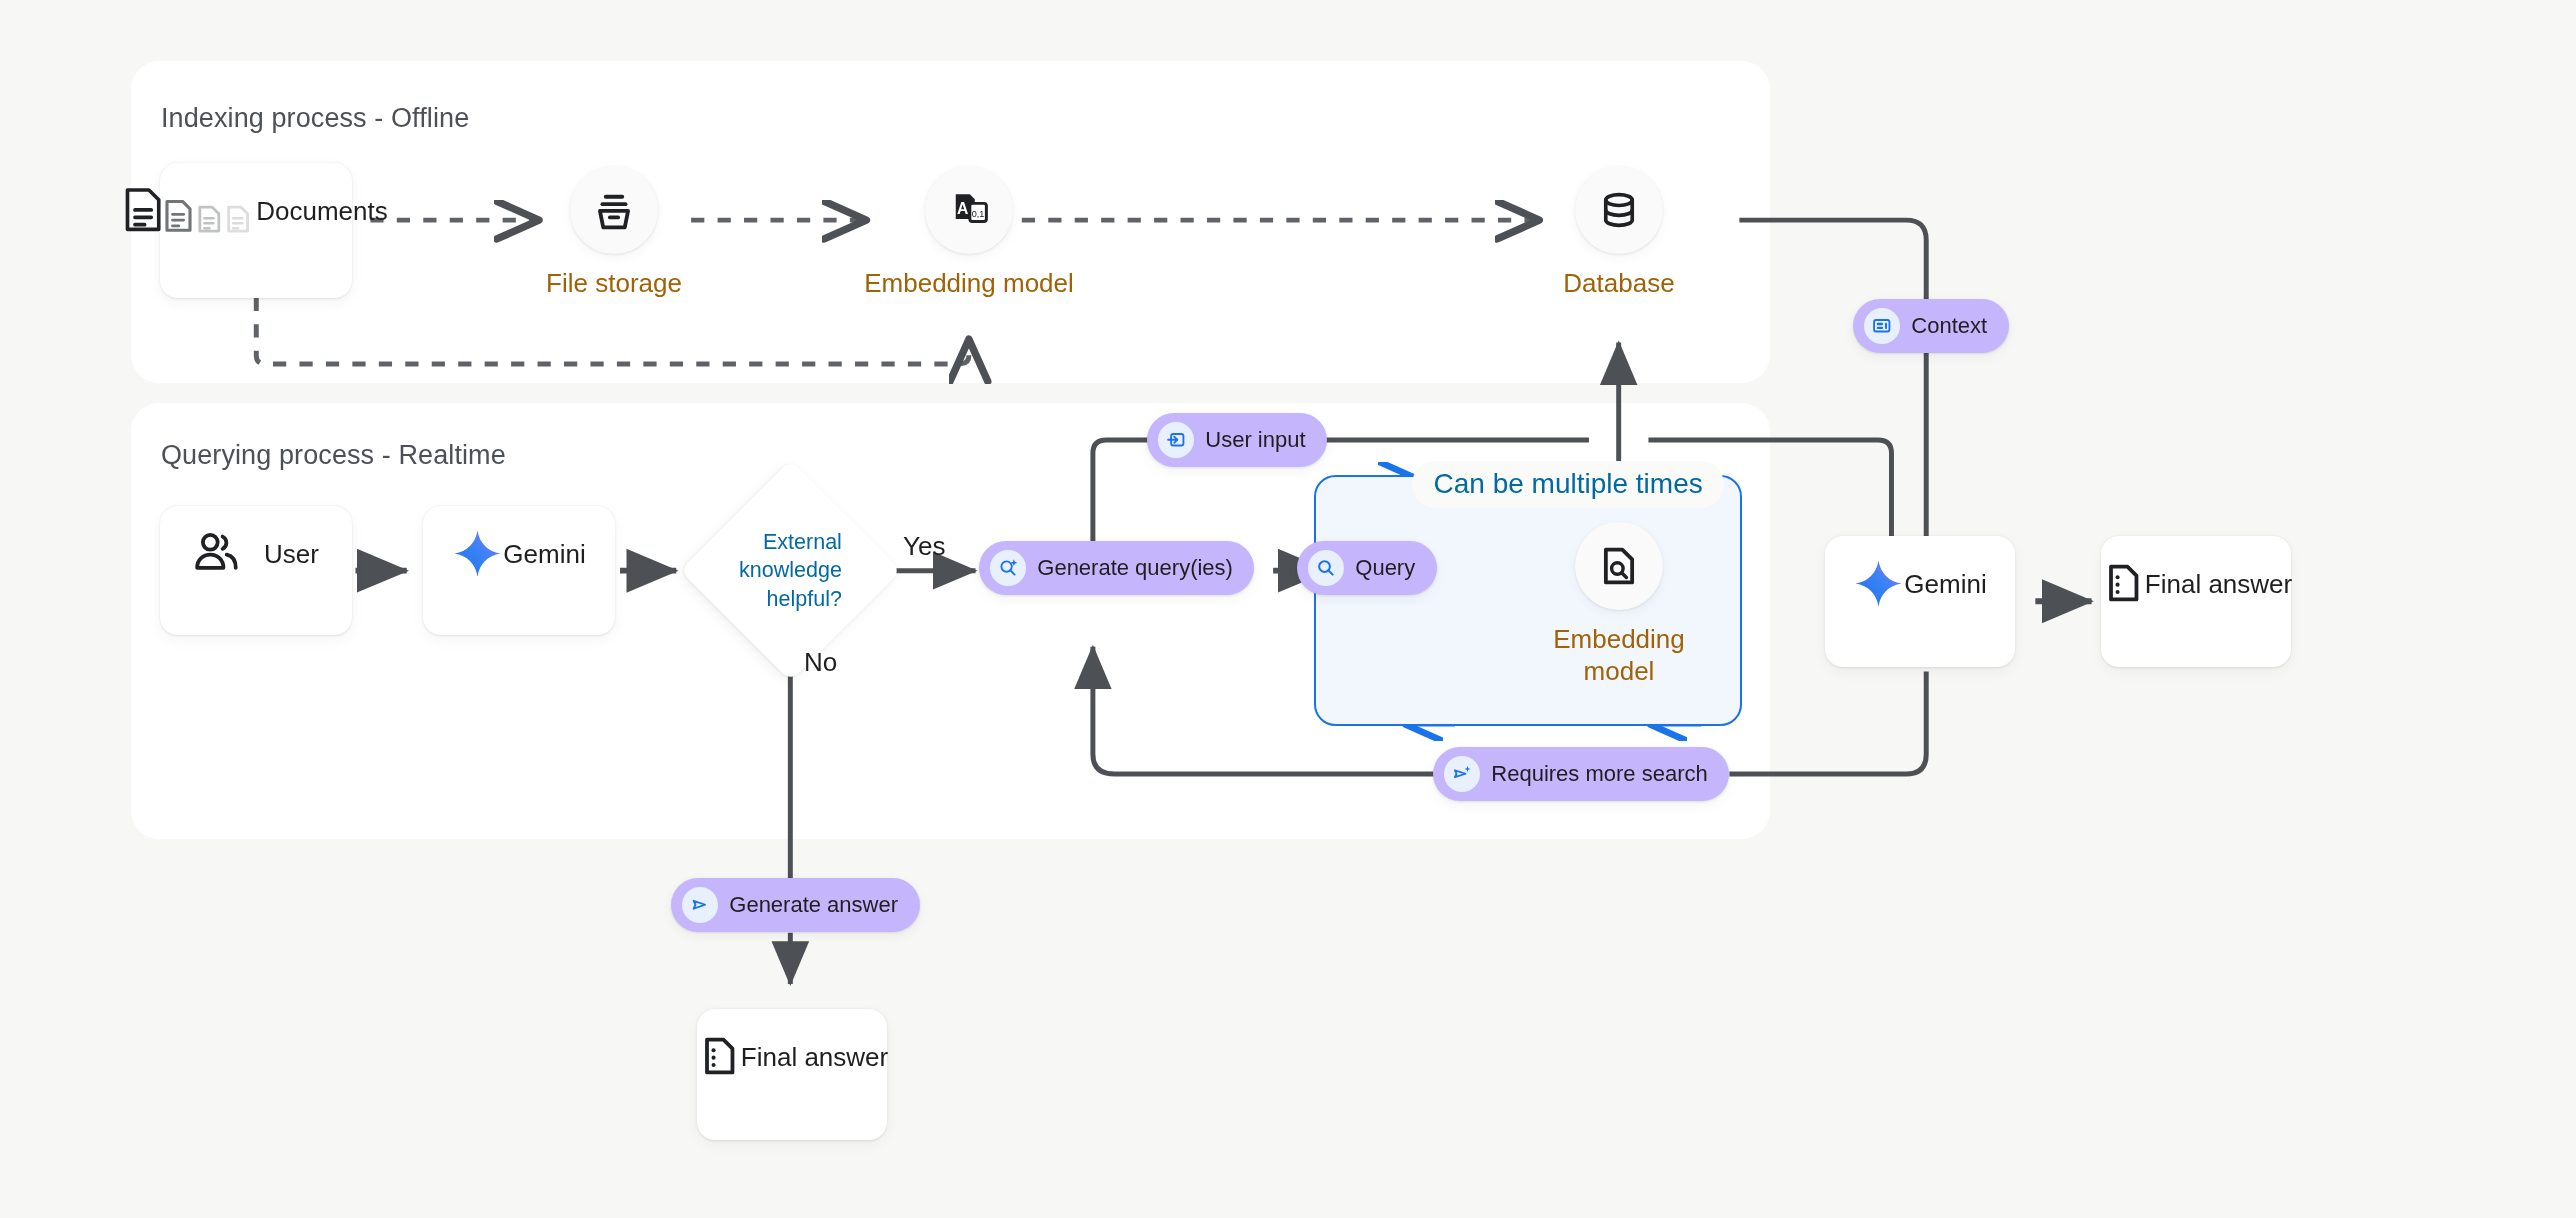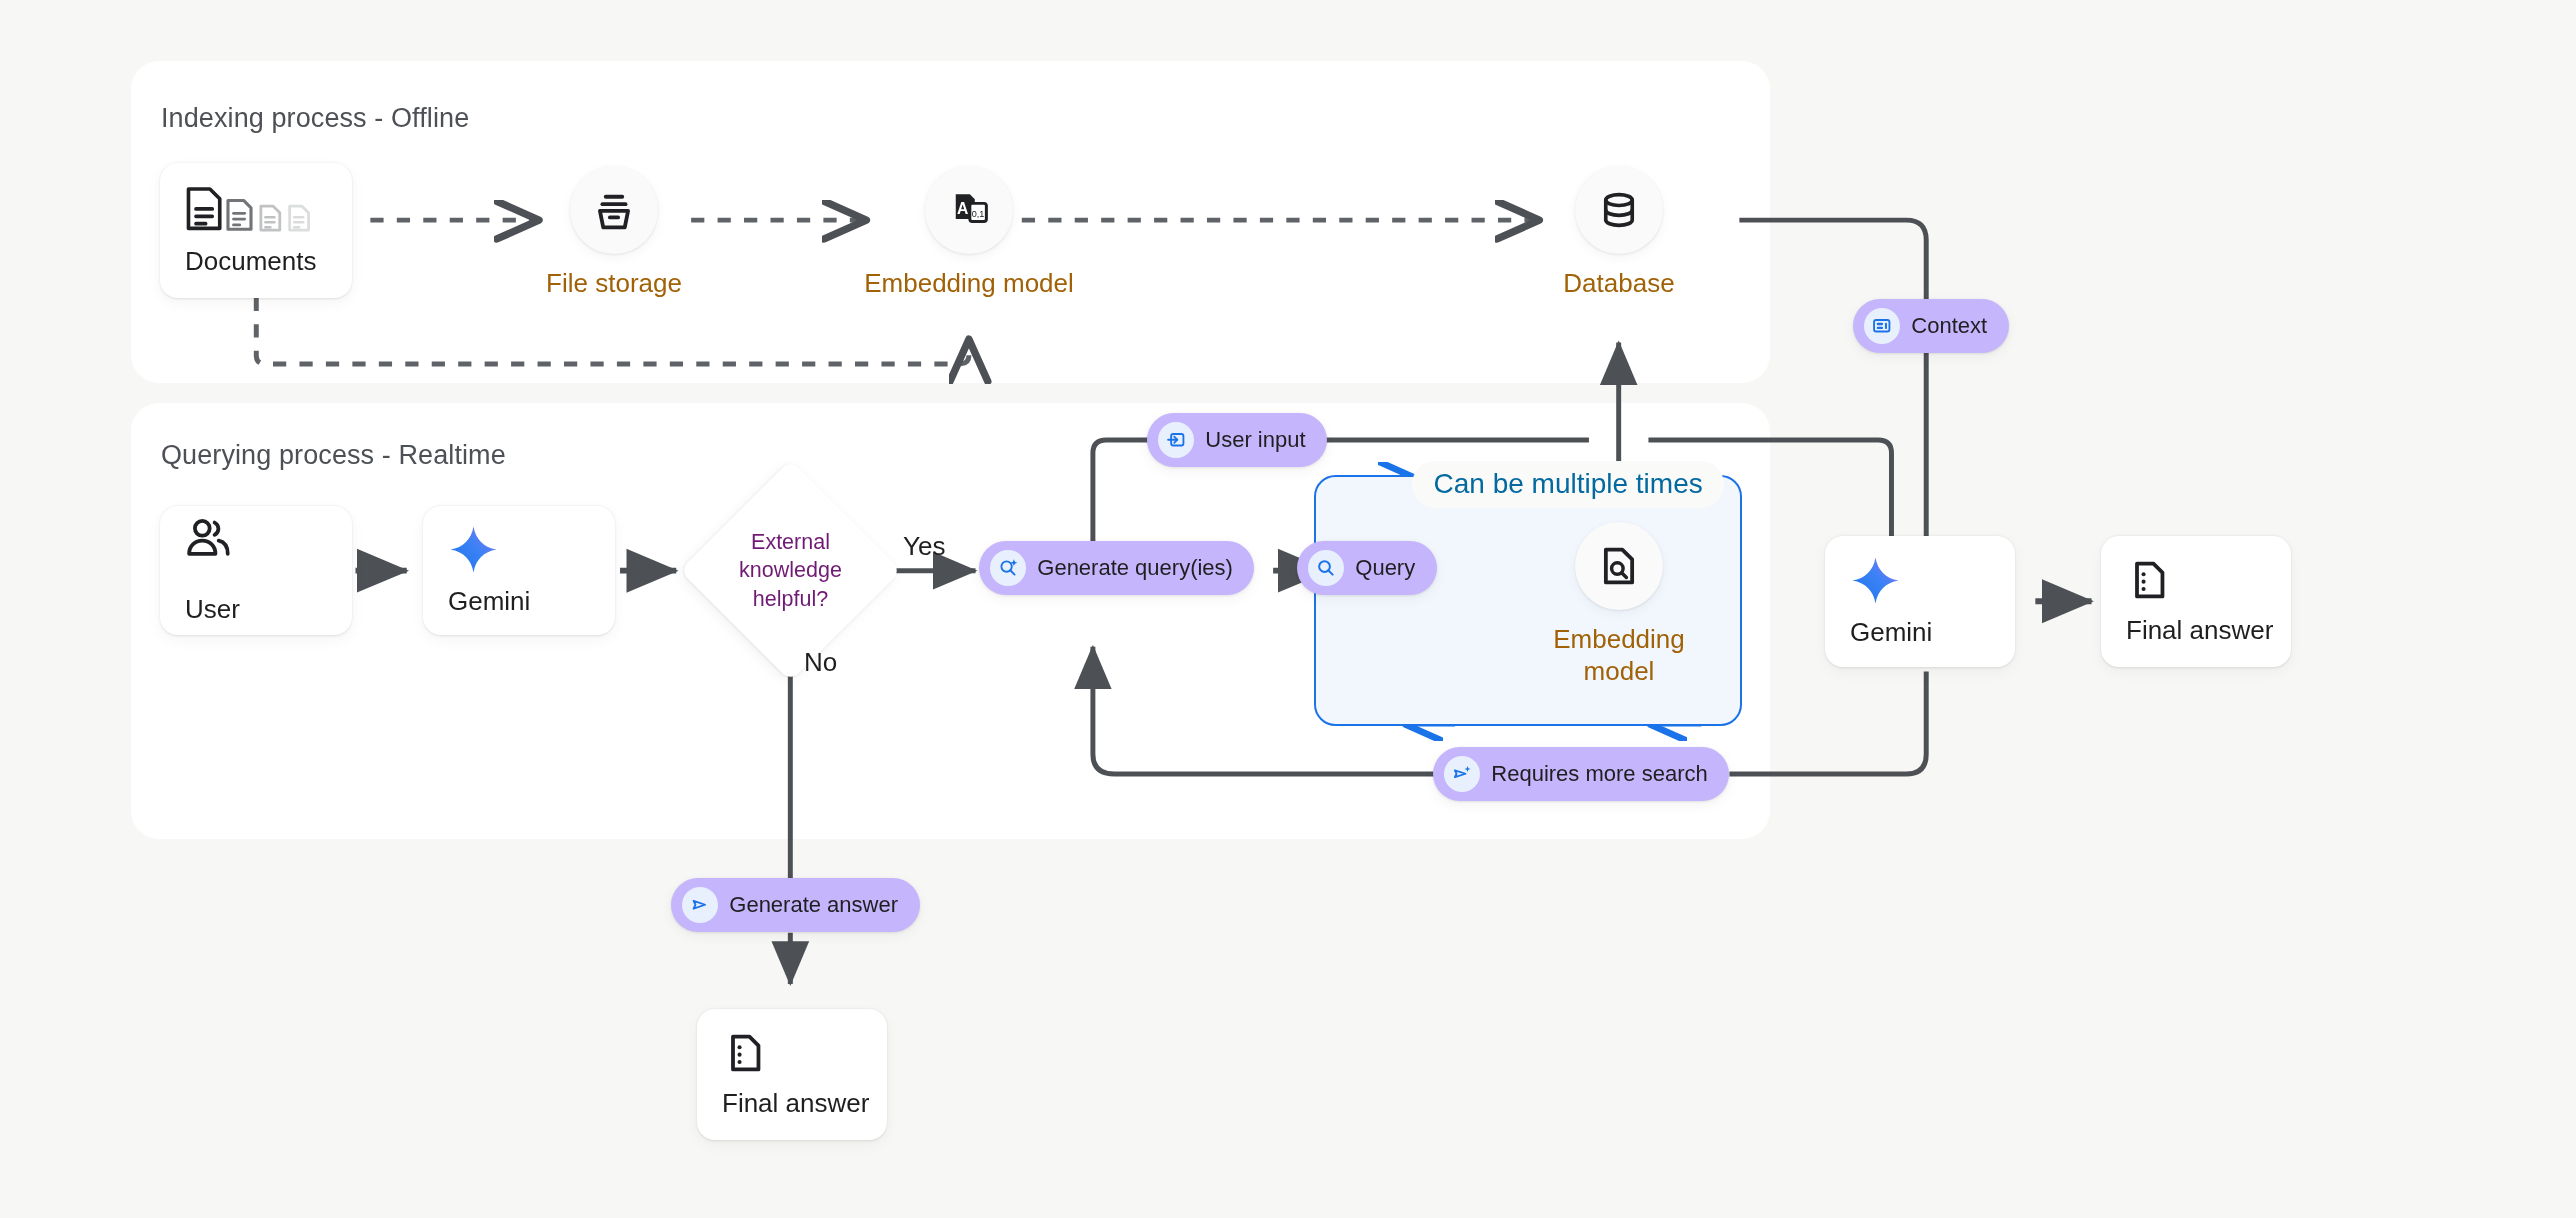--- a/index.html
+++ b/index.html
@@ -17,21 +17,21 @@
   }
   .panel-title{
     position:absolute;font-size:27px;color:#4d5156;letter-spacing:0.1px;
     white-space:nowrap;
   }
 
   
   .card{
     position:absolute;background:#fff;border-radius:18px;
     box-shadow:0 0.8px 2.5px rgba(0,0,0,.10),0 5px 15px rgba(0,0,0,.045);
-    display:flex;flex-direction:column;justify-content:center;
+    display:flex;flex-direction:row;justify-content:center;
     padding:21.5px 25px;box-sizing:border-box;
   }
   .card .glyph{height:51px;display:flex;align-items:center;}
   .card .label{
     margin-top:11.6px;font-size:26px;color:#1f1f1f;white-space:nowrap;line-height:1.18;
   }
 
   
   .circ-node{position:absolute;display:flex;flex-direction:column;align-items:center;}
   .circ{
@@ -64,21 +64,21 @@
 
   
   .diamond-wrap{position:absolute;width:157px;height:157px;}
   .diamond-shape{
     position:absolute;inset:0;background:#fff;
     transform:rotate(45deg);border-radius:11.6px;
     box-shadow:0 0.8px 2.5px rgba(0,0,0,.09),0 4.1px 13.2px rgba(0,0,0,.05);
   }
   .diamond-text{
     position:absolute;inset:0;display:flex;align-items:center;justify-content:center;
-    text-align:center;font-size:21.5px;color:#701a75;line-height:1.32;
+    text-align:right;font-size:21.5px;color:#0369a1;line-height:1.32;
   }
 
   
   .loopbox{
     position:absolute;background:#f2f7fe;border:2.5px solid #1a73e8;
     border-radius:21.5px;box-sizing:border-box;
   }
 
   
   .edge-label{

